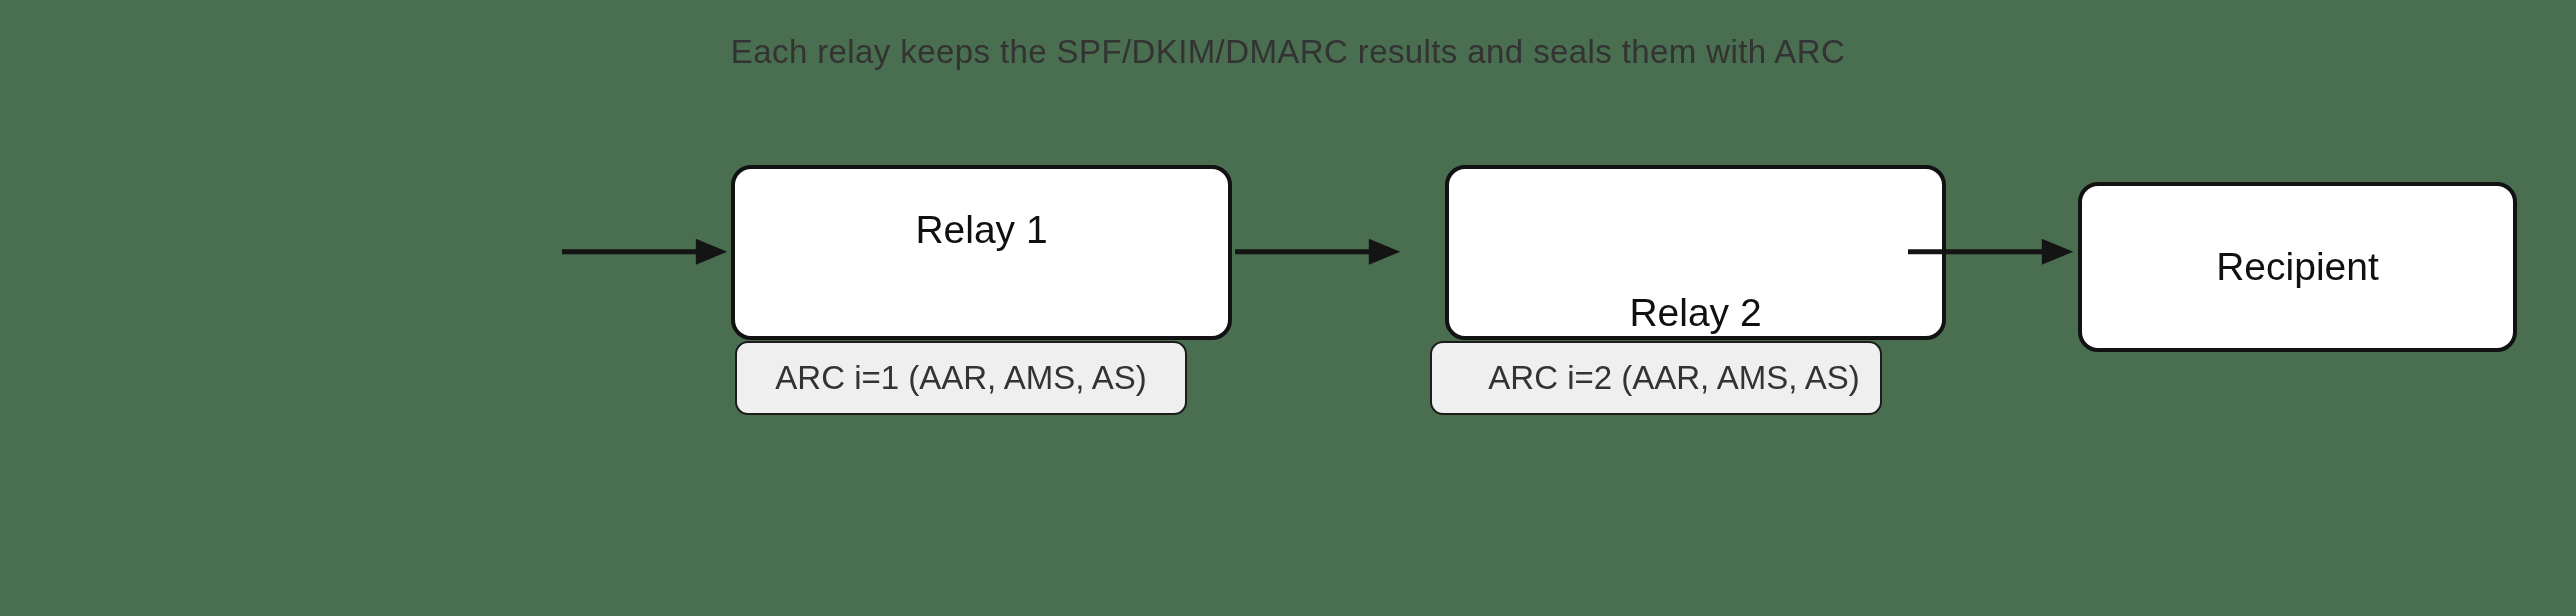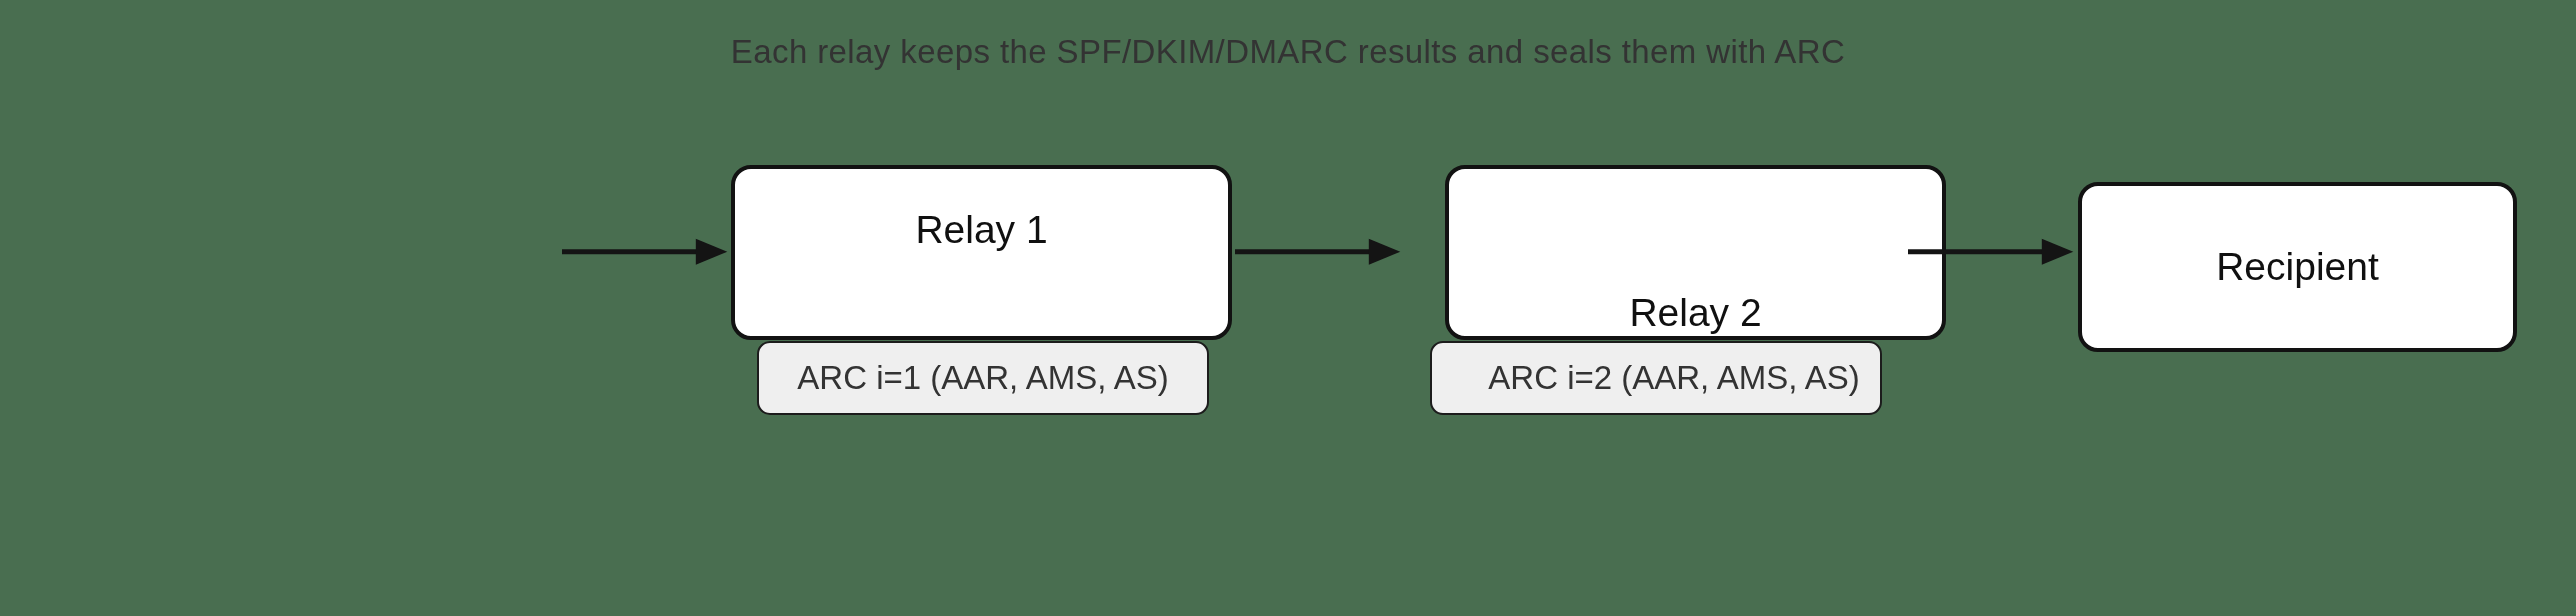--- a/index.html
+++ b/index.html
@@ -60,21 +60,21 @@
     position: absolute;
     background: var(--badge-fill);
     border: 2.9px solid var(--badge-border);
     border-radius: 13px;
     display: flex;
     justify-content: center;
     align-items: center;
     font-size: 33px;
     color: var(--badge-text-color);
   }
-  .badge-1 { left: 757px; top: 341px; width: 452px; height: 74px; }
+  .badge-1 { left: 735px; top: 341px; width: 452px; height: 74px; }
   .badge-2 { left: 1430px; top: 341px; width: 452px; height: 74px; padding-left: 36px; }
   .arrow {
     position: absolute;
     top: 236px;
     width: 166px;
     height: 31.5px;
     color: var(--arrow-color);
   }
   .arrow-1 { left: 562px; }
   .arrow-2 { left: 1235px; }

